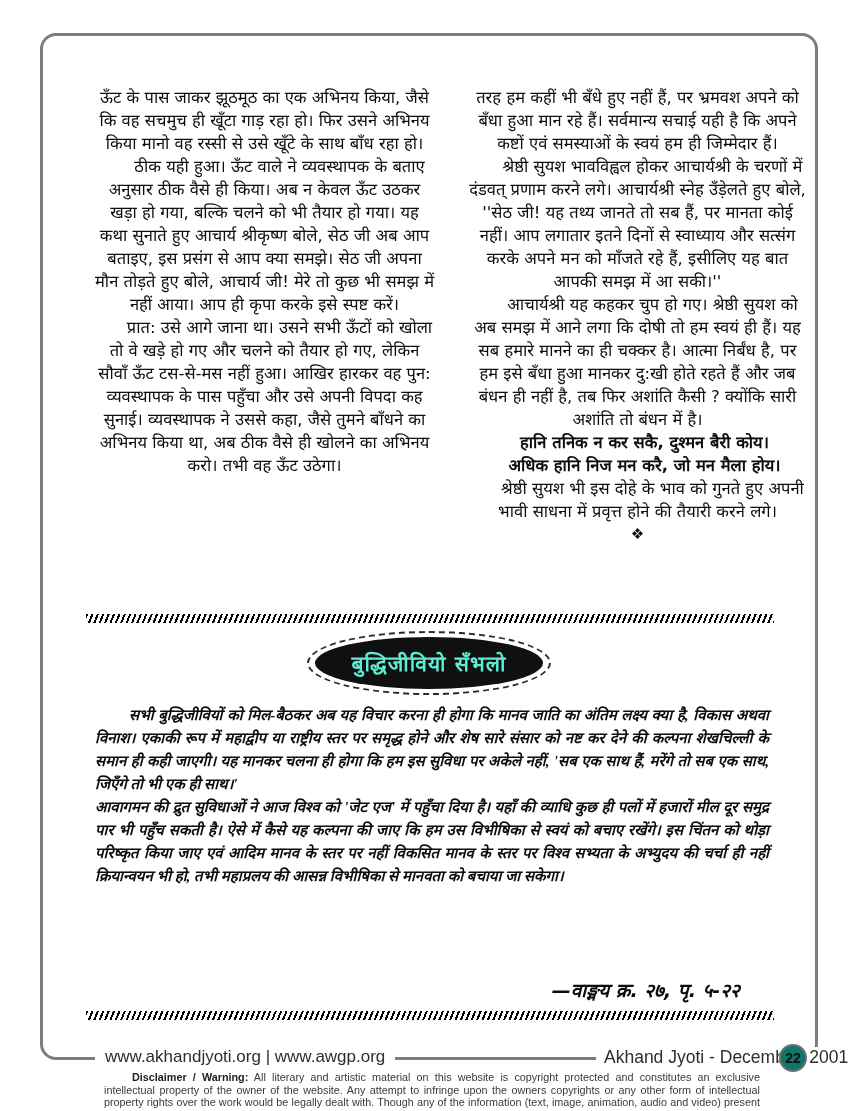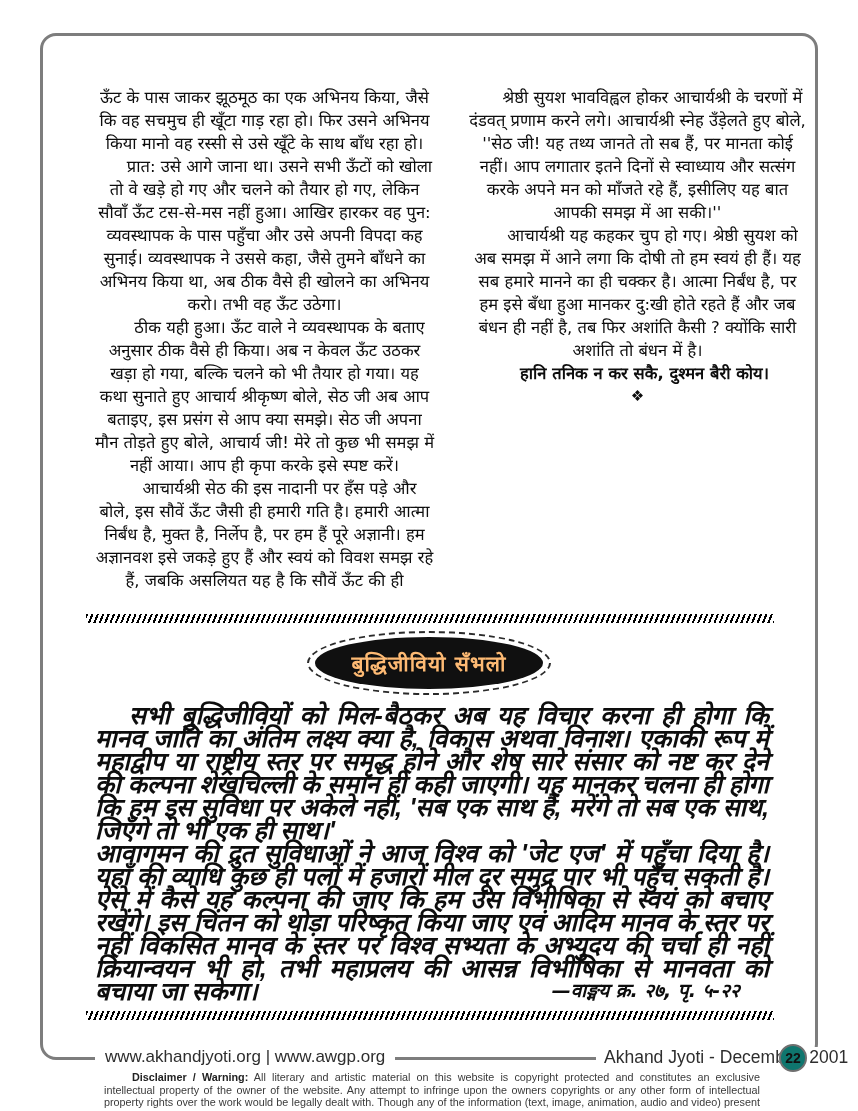--- a/index.html
+++ b/index.html
@@ -53,31 +53,31 @@
   .badge-outline {
     padding:4px 6px;
     border:2px dashed #2a2a2a;
     border-radius:50%;
   }
   .badge {
     width:228px; height:52px;
     background:#101010;
     border-radius:50%;
     display:flex; align-items:center; justify-content:center;
-    color:#fdba74; font-weight:bold; font-size:21px;
+    color:#5eead4; font-weight:bold; font-size:21px;
     font-family:"DejaVu Sans", sans-serif;
     text-shadow:0 0 1px #000;
     letter-spacing:1px;
   }
   
   .feature-body {
     position:absolute; left:95px; top:704px; width:674px;
-    font-family:Liberation Sans, sans-serif;
+    font-family:Liberation Serif, serif;
     font-style:italic; font-weight:bold;
-    font-size:25px; line-height:23px;
+    font-size:15px; line-height:23px;
     text-align:justify; color:#0d0d0d;
   }
   .feature-body p { margin:0; }
   .feature-body p.fp1 { text-indent:34px; }
   .feature-body p.fp2 { text-indent:0; }
   .attribution {
     position:absolute; top:977px; right:118px;
     font-family:"DejaVu Sans", sans-serif;
     font-style:italic; font-weight:bold; font-size:19px;
     color:#0d0d0d;
@@ -116,28 +116,30 @@
 </head>
 <body>
 
 <div class="page">
 
   <div class="frame"></div>
 
   <div class="columns">
     <div class="col">
       <p class="noindent">ऊँट के पास जाकर झूठमूठ का एक अभिनय किया, जैसे कि वह सचमुच ही खूँटा गाड़ रहा हो। फिर उसने अभिनय किया मानो वह रस्सी से उसे खूँटे के साथ बाँध रहा हो।</p>
+      <p>ठीक यही हुआ। ऊँट वाले ने व्यवस्थापक के बताए अनुसार ठीक वैसे ही किया। अब न केवल ऊँट उठकर खड़ा हो गया, बल्कि चलने को भी तैयार हो गया। यह कथा सुनाते हुए आचार्य श्रीकृष्ण बोले, सेठ जी अब आप बताइए, इस प्रसंग से आप क्या समझे। सेठ जी अपना मौन तोड़ते हुए बोले, आचार्य जी! मेरे तो कुछ भी समझ में नहीं आया। आप ही कृपा करके इसे स्पष्ट करें।</p>
       <p>प्रात: उसे आगे जाना था। उसने सभी ऊँटों को खोला तो वे खड़े हो गए और चलने को तैयार हो गए, लेकिन सौवाँ ऊँट टस-से-मस नहीं हुआ। आखिर हारकर वह पुन: व्यवस्थापक के पास पहुँचा और उसे अपनी विपदा कह सुनाई। व्यवस्थापक ने उससे कहा, जैसे तुमने बाँधने का अभिनय किया था, अब ठीक वैसे ही खोलने का अभिनय करो। तभी वह ऊँट उठेगा।</p>
-      <p>ठीक यही हुआ। ऊँट वाले ने व्यवस्थापक के बताए अनुसार ठीक वैसे ही किया। अब न केवल ऊँट उठकर खड़ा हो गया, बल्कि चलने को भी तैयार हो गया। यह कथा सुनाते हुए आचार्य श्रीकृष्ण बोले, सेठ जी अब आप बताइए, इस प्रसंग से आप क्या समझे। सेठ जी अपना मौन तोड़ते हुए बोले, आचार्य जी! मेरे तो कुछ भी समझ में नहीं आया। आप ही कृपा करके इसे स्पष्ट करें।</p>
-      <p>आचार्यश्री सेठ की इस नादानी पर हँस पड़े और बोले, इस सौवें ऊँट जैसी ही हमारी गति है। हमारी आत्मा निर्बंध है, मुक्त है, निर्लेप है, पर हम हैं पूरे अज्ञानी। हम अज्ञानवश इसे जकड़े हुए हैं और स्वयं को विवश समझ रहे हैं, जबकि असलियत यह है कि सौवें ऊँट की ही</p>
     </div>
     <div class="col">
+      <p class="noindent">तरह हम कहीं भी बँधे हुए नहीं हैं, पर भ्रमवश अपने को बँधा हुआ मान रहे हैं। सर्वमान्य सचाई यही है कि अपने कष्टों एवं समस्याओं के स्वयं हम ही जिम्मेदार हैं।</p>
       <p>श्रेष्ठी सुयश भावविह्वल होकर आचार्यश्री के चरणों में दंडवत् प्रणाम करने लगे। आचार्यश्री स्नेह उँड़ेलते हुए बोले, ''सेठ जी! यह तथ्य जानते तो सब हैं, पर मानता कोई नहीं। आप लगातार इतने दिनों से स्वाध्याय और सत्संग करके अपने मन को माँजते रहे हैं, इसीलिए यह बात आपकी समझ में आ सकी।''</p>
       <p>आचार्यश्री यह कहकर चुप हो गए। श्रेष्ठी सुयश को अब समझ में आने लगा कि दोषी तो हम स्वयं ही हैं। यह सब हमारे मानने का ही चक्कर है। आत्मा निर्बंध है, पर हम इसे बँधा हुआ मानकर दु:खी होते रहते हैं और जब बंधन ही नहीं है, तब फिर अशांति कैसी ? क्योंकि सारी अशांति तो बंधन में है।</p>
       <p class="doha">हानि तनिक न कर सकै, दुश्मन बैरी कोय।</p>
+      <p class="doha">अधिक हानि निज मन करै, जो मन मैला होय।</p>
+      <p>श्रेष्ठी सुयश भी इस दोहे के भाव को गुनते हुए अपनी भावी साधना में प्रवृत्त होने की तैयारी करने लगे।</p>
       <p class="end-mark">❖</p>
     </div>
   </div>
 
   <div class="separator sep-top"></div>
 
   <div class="badge-wrap">
     <div class="badge-outline">
       <div class="badge">बुद्धिजीवियो सँभलो</div>
     </div>

